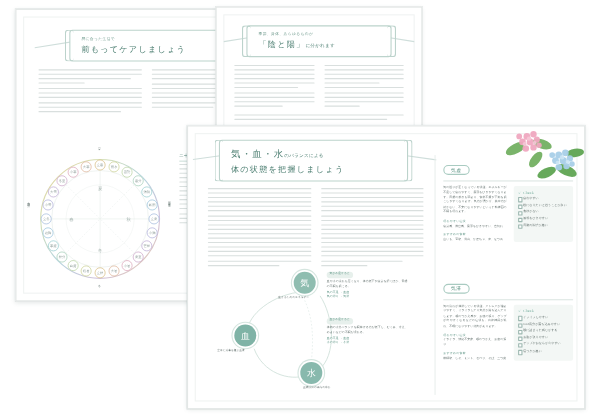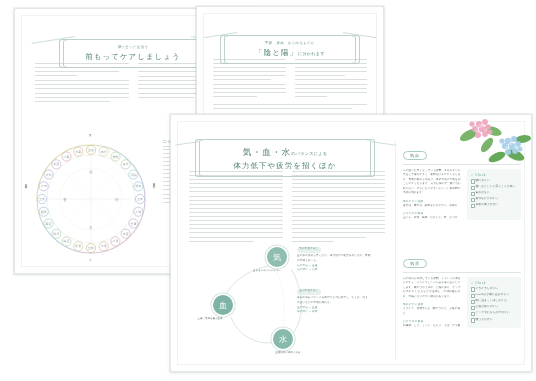--- a/index.html
+++ b/index.html
@@ -29,25 +29,24 @@
   
   #page1{left:14px;top:8px;width:236px;height:264px;}
   
   #page2{left:196px;top:6px;width:186px;height:128px;}
   
   #page3{left:170px;top:114px;width:360px;height:256px;}
 
   
   .plaque{
     position:relative;
-    margin:12px auto;
+    margin:0 auto;
     border:1px solid #bcd3cc;
     border-radius:3px;
     background:#fff;
-    text-align:center;
     padding:5px 10px 5px;
   }
   .plaque::before,.plaque::after{
     content:"";position:absolute;top:-1px;bottom:-1px;width:7px;
     border:1px solid #bcd3cc;border-radius:3px;
   }
   .plaque::before{left:-5px;border-right:none;}
   .plaque::after{right:-5px;border-left:none;}
   .plaque .kicker{
     font-size:3.4px;color:#6f9a8d;letter-spacing:.4px;line-height:1.5;
@@ -326,21 +325,21 @@
   <div class="sheet" id="page3">
     <div class="inner-rule"></div>
 
     <div style="position:absolute;left:14px;width:200px;top:12px;">
       <div class="wing" style="left:-10px;top:12px;width:40px;transform:rotate(-8deg);transform-origin:right center;"></div>
       <div class="wing" style="right:-12px;top:12px;width:42px;transform:rotate(8deg);transform-origin:left center;"></div>
       <div class="plaque" style="width:150px;">
         <div class="headline" style="font-size:8.6px;">
           <span>気・血・水</span><span class="sm">のバランスによる</span>
         </div>
-        <div class="headline">体力低下や疲労を招くほか</div>
+        <div class="headline">体の状態を把握しましょう</div>
       </div>
     </div>
 
     <div style="position:absolute;left:18px;top:56px;width:196px;">
       <div class="cols">
         <div class="col">
           <div class="ln"></div>
             <div class="ln"></div>
             <div class="ln"></div>
           <div class="ln"></div>

